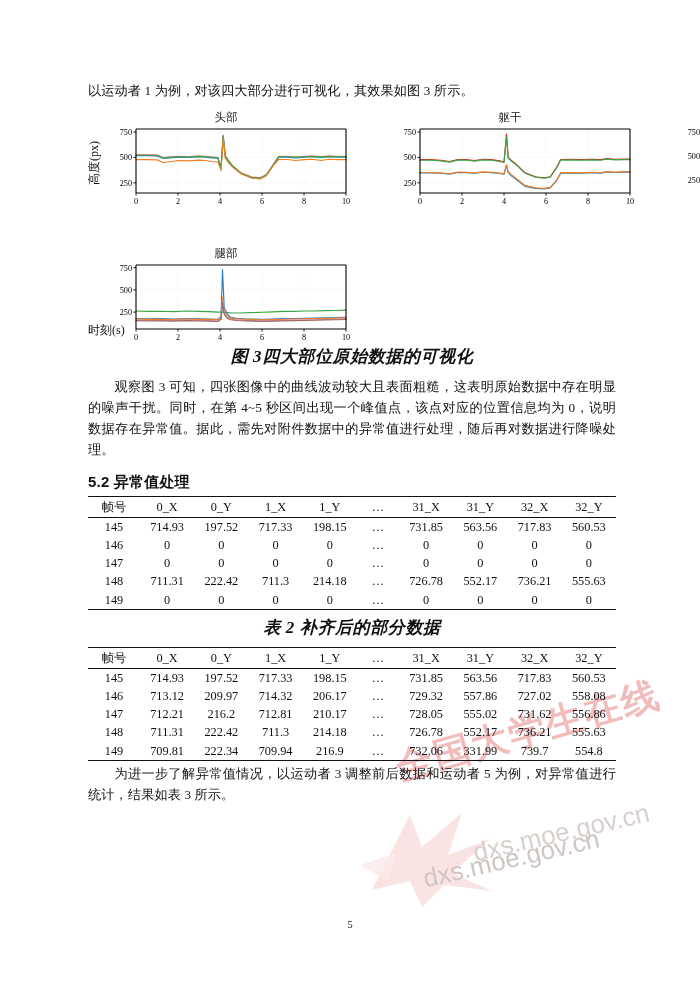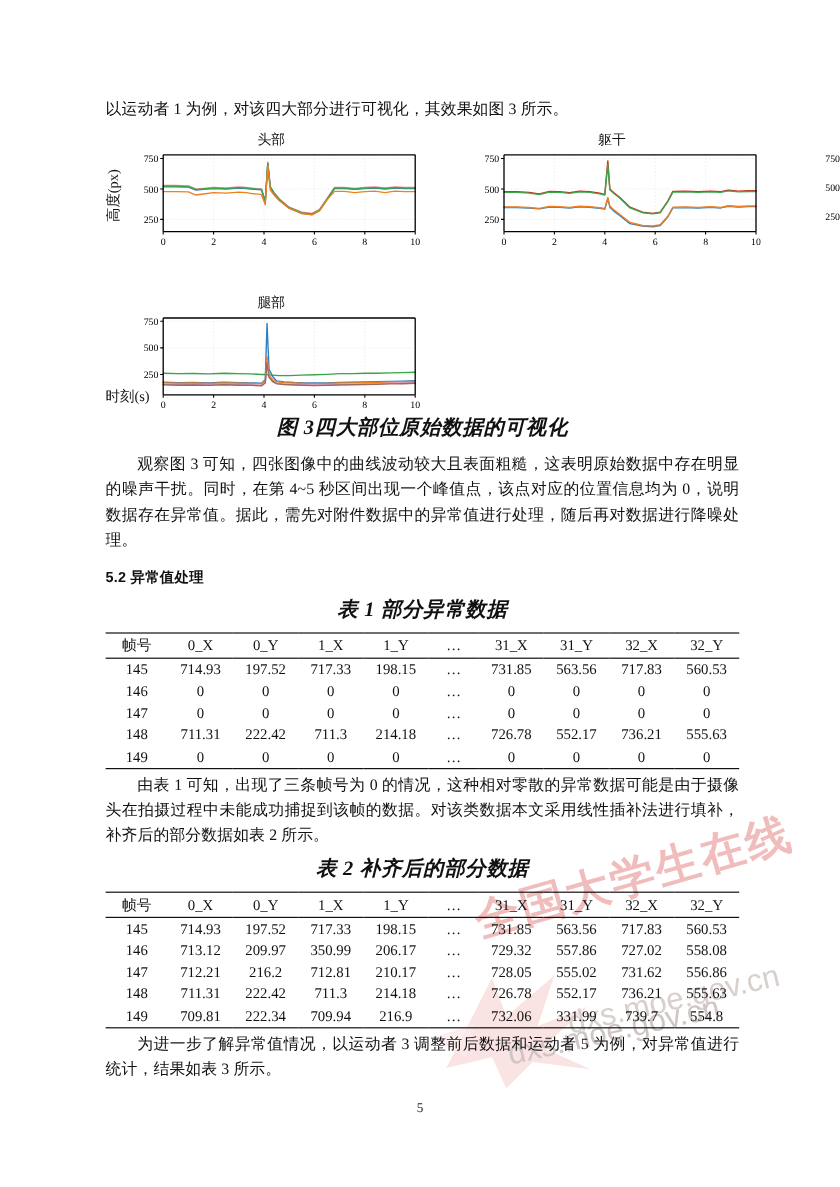--- a/index.html
+++ b/index.html
@@ -35,21 +35,21 @@
     line-height: 21px;
     text-align: justify;
     text-justify: inter-ideograph;
     margin: 0;
     letter-spacing: 0.1px;
   }
   .para.indent { text-indent: 2em; }
 
   .section-heading {
     font-family: "Liberation Sans", "DejaVu Sans", sans-serif;
-    font-size: 12px;
+    font-size: 15px;
     font-weight: bold;
     margin: 13px 0 4px 0;
     letter-spacing: 0.2px;
   }
 
   .caption {
     text-align: center;
     font-size: 17px;
     font-weight: bold;
     font-style: italic;
@@ -378,21 +378,20 @@
       <div class="xlabel">时刻(s)</div>
     </div>
 
     <div class="caption">图 3四大部位原始数据的可视化</div>
 
     <p class="para indent">观察图 3 可知，四张图像中的曲线波动较大且表面粗糙，这表明原始数据中存在明显的噪声干扰。同时，在第 4~5 秒区间出现一个峰值点，该点对应的位置信息均为 0，说明数据存在异常值。据此，需先对附件数据中的异常值进行处理，随后再对数据进行降噪处理。</p>
 
     <div class="section-heading">5.2 异常值处理</div>
 
 
-    <div class="caption">表 1 部分异常数据</div>
     <div class="tbl-wrap">
       <table class="data" id="table1">
         <thead>
             <tr class="top">
               <th class="c0">帧号</th>
               <th>0_X</th>
               <th>0_Y</th>
               <th>1_X</th>
               <th>1_Y</th>
               <th class="dots">…</th>
@@ -460,21 +459,20 @@
               <td class="dots">…</td>
               <td>0</td>
               <td>0</td>
               <td>0</td>
               <td>0</td>
             </tr>
           </tbody>
       </table>
     </div>
 
-    <p class="para indent">由表 1 可知，出现了三条帧号为 0 的情况，这种相对零散的异常数据可能是由于摄像头在拍摄过程中未能成功捕捉到该帧的数据。对该类数据本文采用线性插补法进行填补，补齐后的部分数据如表 2 所示。</p>
 
     <div class="caption">表 2 补齐后的部分数据</div>
     <div class="tbl-wrap">
       <table class="data" id="table2">
         <thead>
             <tr class="top">
               <th class="c0">帧号</th>
               <th>0_X</th>
               <th>0_Y</th>
               <th>1_X</th>
@@ -496,21 +494,21 @@
               <td class="dots">…</td>
               <td>731.85</td>
               <td>563.56</td>
               <td>717.83</td>
               <td>560.53</td>
             </tr>
             <tr>
               <td class="c0">146</td>
               <td>713.12</td>
               <td>209.97</td>
-              <td>350.99</td>
+              <td>714.32</td>
               <td>206.17</td>
               <td class="dots">…</td>
               <td>729.32</td>
               <td>557.86</td>
               <td>727.02</td>
               <td>558.08</td>
             </tr>
             <tr>
               <td class="c0">147</td>
               <td>712.21</td>

